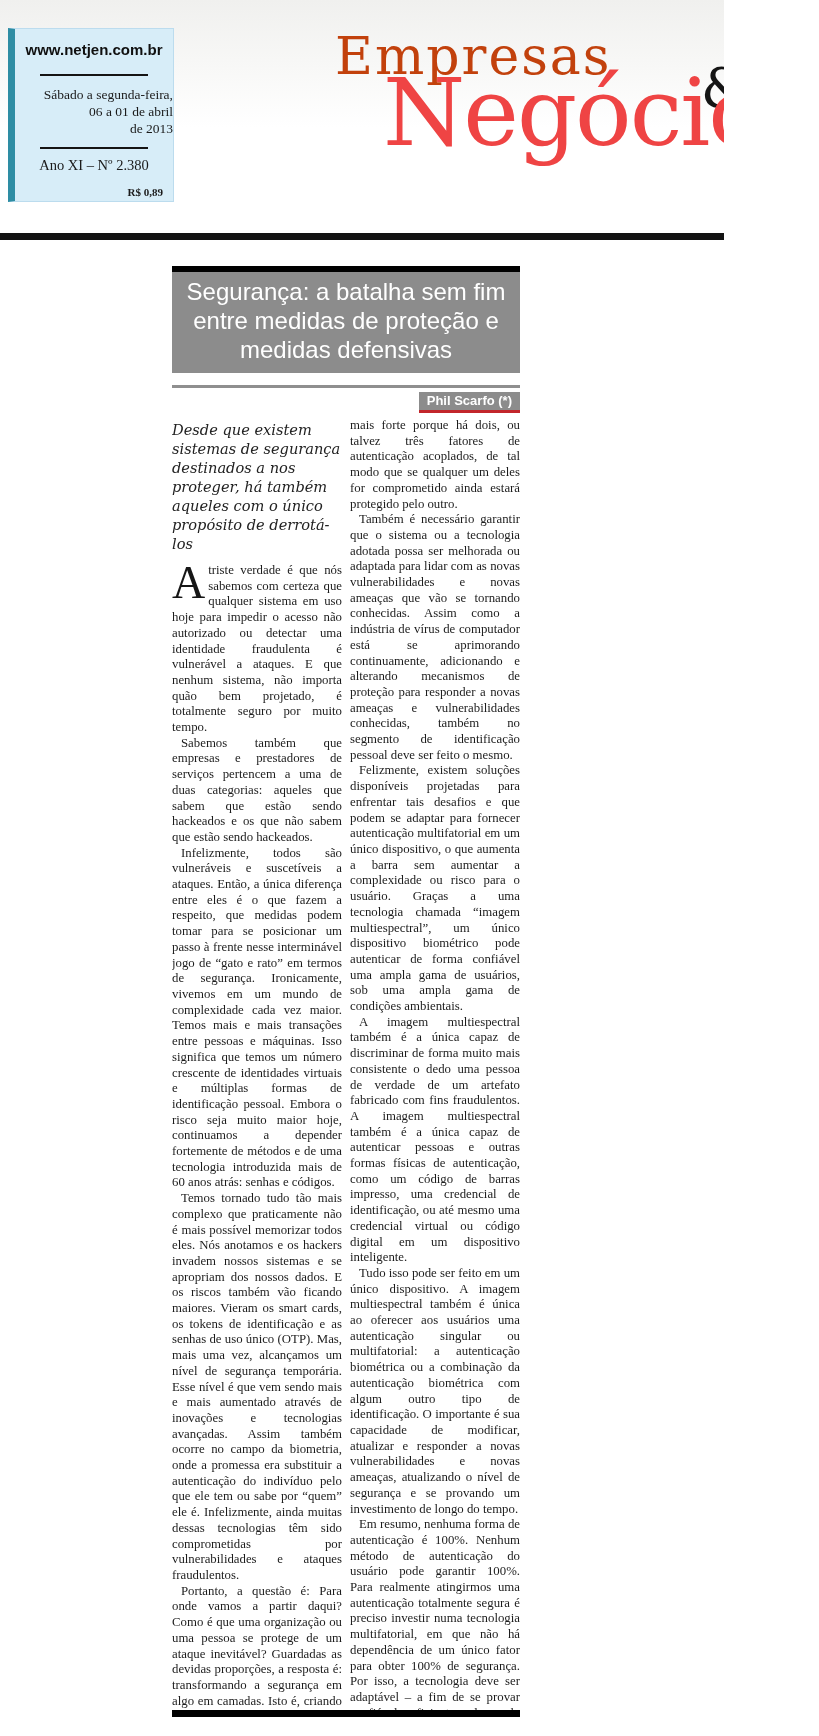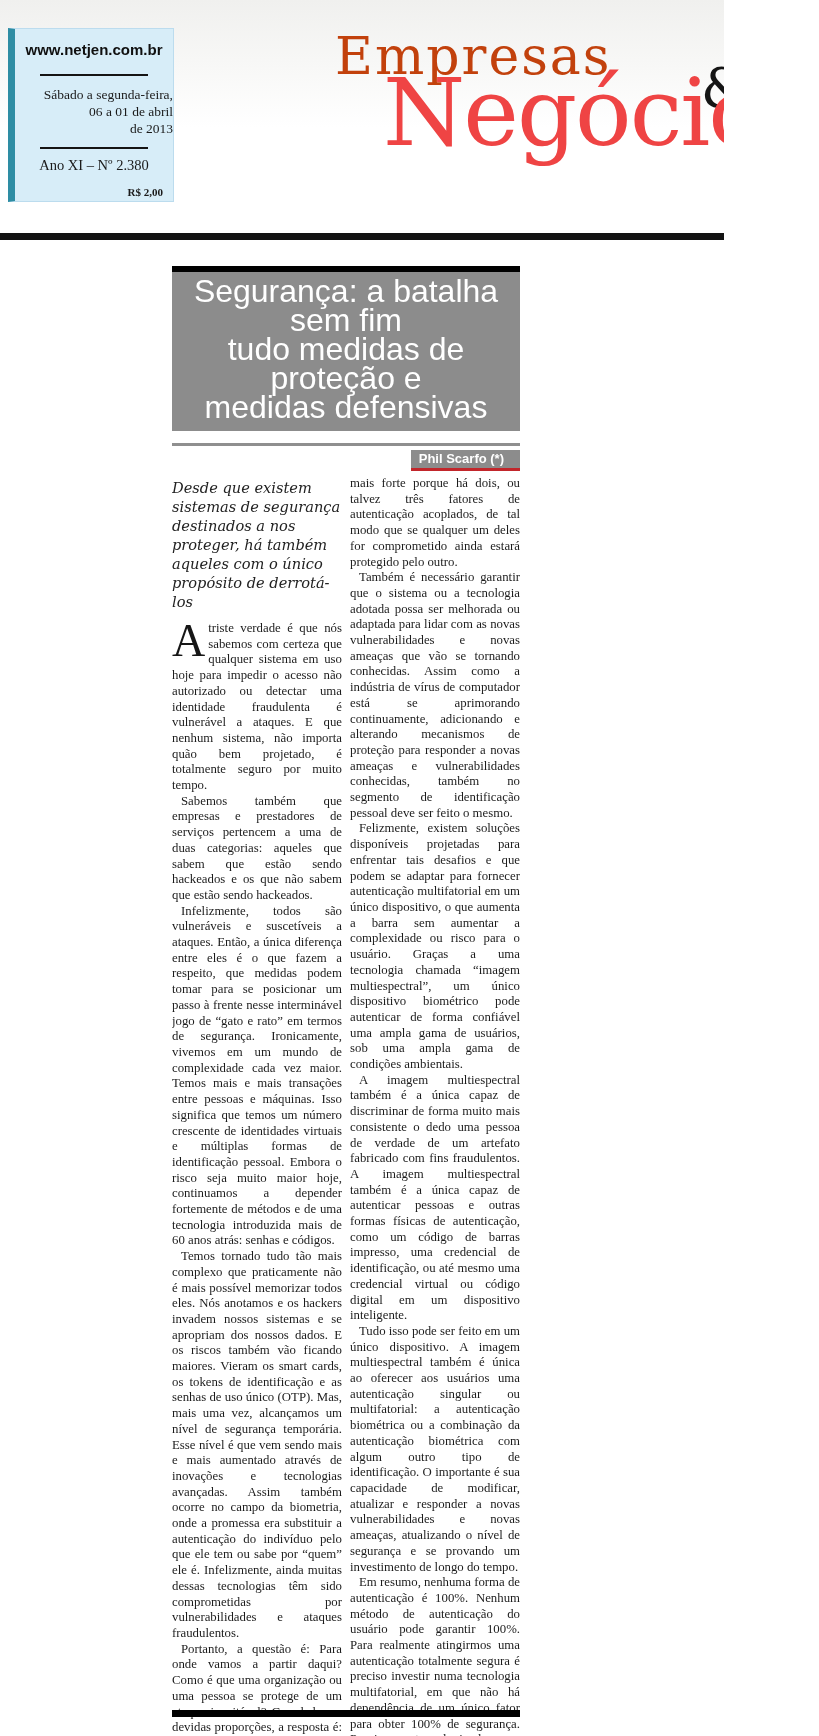--- a/index.html
+++ b/index.html
@@ -29,27 +29,27 @@
           font-size:54px;line-height:54px;color:#151515;}
   .mh-word2{position:absolute;left:383px;top:66px;font-family:"DejaVu Serif",serif;
             font-size:94px;line-height:94px;letter-spacing:-2px;}
 
   .page-rule{position:absolute;left:0;top:233px;width:819px;height:7px;background:#131313;}
 
   
   .article{position:absolute;left:172px;top:250px;width:348px;}
   .title-topbar{height:6px;background:#000;margin-top:16px;}
   .title-box{background:#8c8c8c;color:#fff;text-align:center;
-             font-family:"Liberation Sans",sans-serif;font-size:32px;line-height:29px;
+             font-family:"Liberation Sans",sans-serif;font-size:24px;line-height:29px;
              padding:5px 0 9px 0;}
   .title-underline{height:3px;background:#8f8f8f;margin-top:12px;}
   .byline-row{position:relative;height:26px;}
   .byline{position:absolute;right:0;top:4px;background:#8c8c8c;color:#fff;
           font-family:"Liberation Sans",sans-serif;font-weight:bold;font-size:13px;
-          padding:1px 16px 2px 8px;border-bottom:3px solid #c2262b;}
+          padding:1px 8px 2px 8px;border-bottom:3px solid #c2262b;}
 
   .columns{display:flex;gap:8px;height:1292px;overflow:hidden;margin-top:4px;}
   .col{width:170px;text-align:justify;font-size:12.8px;line-height:15.7px;color:#1c1c1c;}
   .intro{font-family:"DejaVu Serif",serif;font-style:italic;font-size:14.6px;
          line-height:19px;text-align:left;color:#222;margin:2px 0 10px 0;}
   .col p{margin:0;text-indent:9px;}
   .col p.first{text-indent:0;}
   .dropcap{float:left;font-size:46px;line-height:37px;padding:1px 3px 0 0;color:#161616;}
   .article-bottombar{position:absolute;left:172px;top:1710px;width:348px;height:7px;background:#000;}
 </style>
@@ -60,34 +60,34 @@
   <div class="top-strip"></div>
 
   <div class="info-box">
     <div class="info-url">www.netjen.com.br</div>
     <div class="info-divider"></div>
     <div class="info-date">Sábado a segunda-feira,</div>
     <div class="info-date">06 a 01 de abril</div>
     <div class="info-date">de 2013</div>
     <div class="info-divider2"></div>
     <div class="info-edition">Ano XI – Nº 2.380</div>
-    <div class="info-price">R$ 2,00</div>
+    <div class="info-price">R$ 0,89</div>
   </div>
 
   <div class="mh-word1">Empresas</div>
   <div class="mh-amp">&amp;</div>
   <div class="mh-word2" id="mh-word2" style="color: #ef4444;">Negócios</div>
 
   <div class="page-rule"></div>
 
   <div class="article">
     <div class="title-topbar"></div>
     <div class="title-box">
       <div>Segurança: a batalha sem fim</div>
-      <div>tudo medidas de proteção e</div>
+      <div>entre medidas de proteção e</div>
       <div>medidas defensivas</div>
     </div>
     <div class="title-underline"></div>
     <div class="byline-row">
       <span class="byline">Phil Scarfo (*)</span>
     </div>
 
     <div class="columns">
       <div class="col">
         <div class="intro">Desde que existem sistemas de segurança destinados a nos proteger, há também aqueles com o único propósito de derrotá-los</div>

